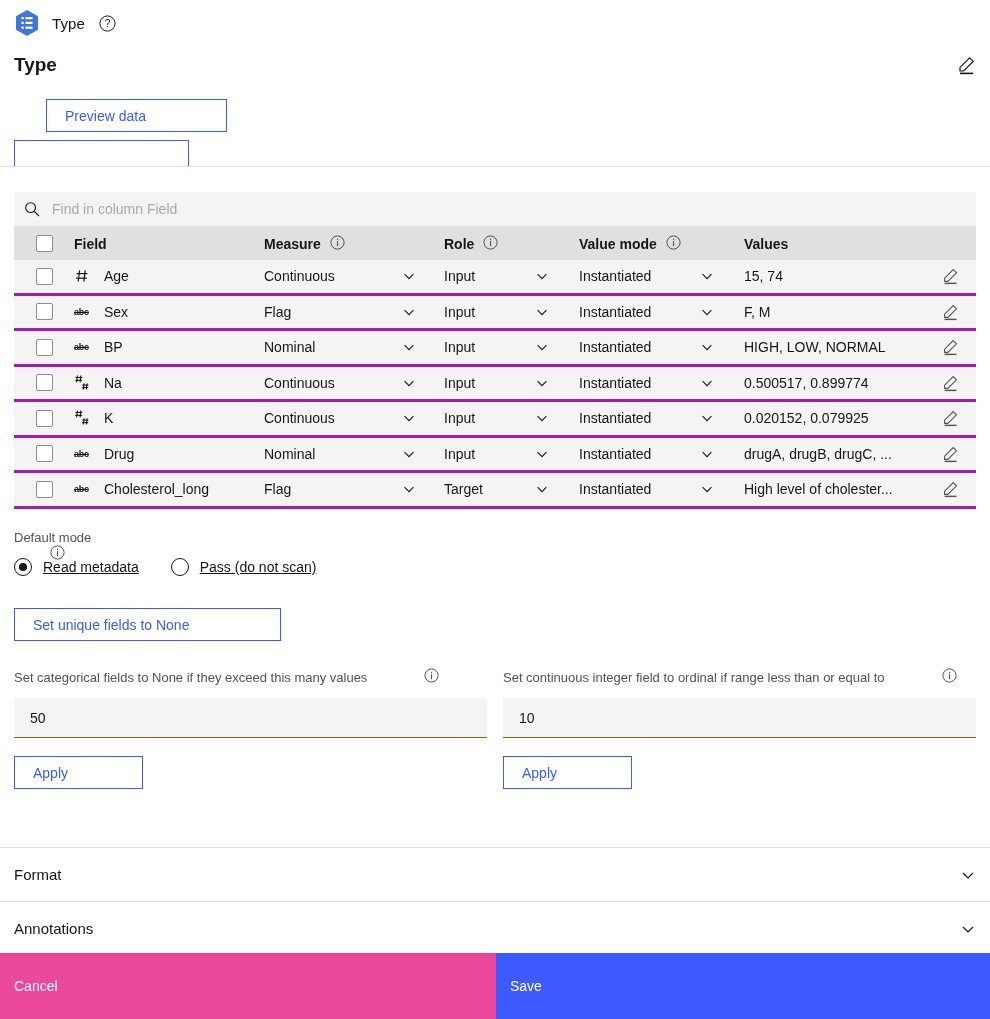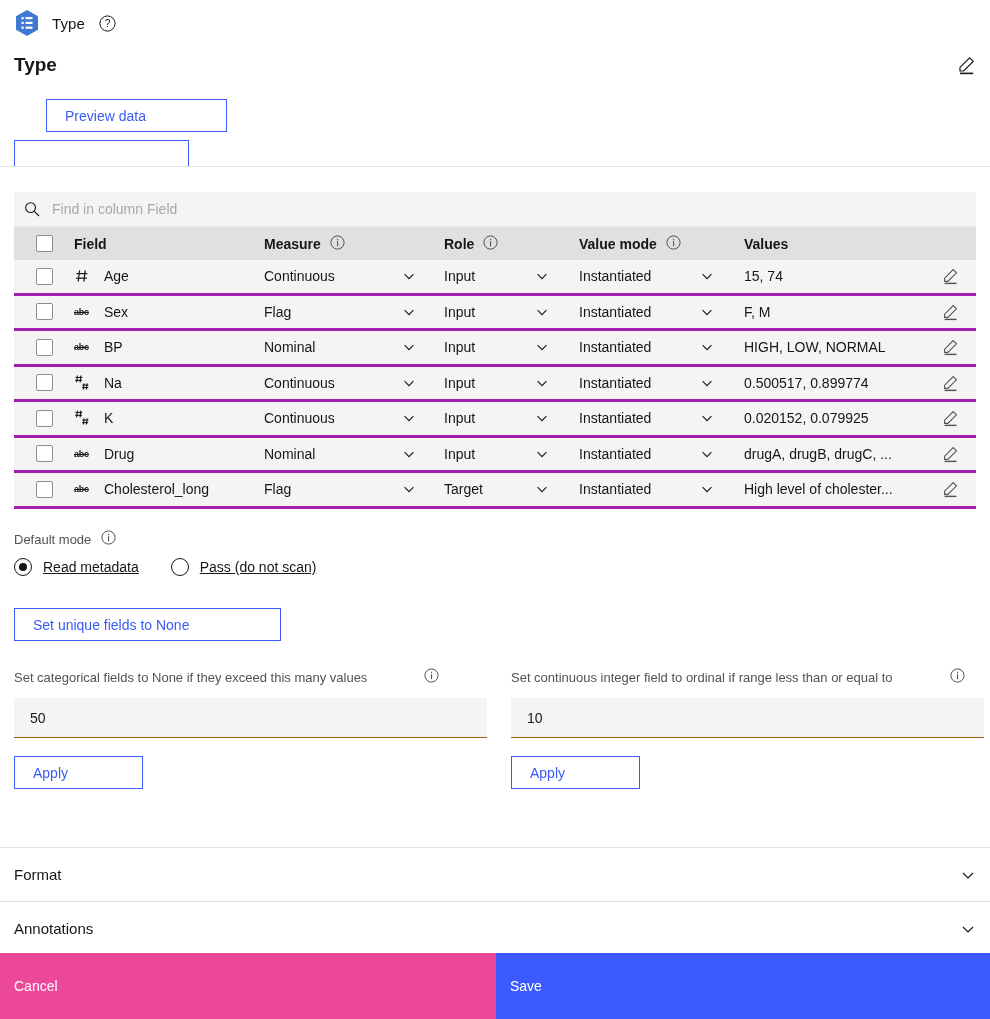--- a/index.html
+++ b/index.html
@@ -95,21 +95,21 @@
   .ftype svg { display: block; }
   .ftype-abc { font-size: 9px; font-weight: bold; color: #161616; letter-spacing: -0.2px;
                text-decoration: line-through; text-decoration-thickness: 1px; }
   .values-txt { font-size: 14px; color: #161616; white-space: nowrap; overflow: hidden;
                 text-overflow: ellipsis; max-width: 170px; }
   .pencil-cell { width: 18px; height: 18px; cursor: pointer; }
 
   
   .dm-label {
     position: absolute; left: 14px; top: 530px;
-    font-size: 13px; color: #525252; display: flex; align-items: center;
+    font-size: 13px; color: #525252; display: flex; align-items: center; flex-direction: column;
   }
   .dm-label .info { margin-left: 10px; }
   .radios { position: absolute; left: 14px; top: 558px; display: flex; align-items: center; }
   .radio-wrap { display: flex; align-items: center; margin-right: 32px; cursor: pointer; }
   .radio {
     width: 18px; height: 18px; border-radius: 50%; border: 1px solid #161616;
     background: #fff; position: relative; flex: 0 0 auto;
   }
   .radio.checked::after {
     content: ""; position: absolute; left: 4px; top: 4px;
@@ -117,21 +117,21 @@
   }
   .radio-label { font-size: 14px; color: #161616; margin-left: 11px; text-decoration: underline; }
 
   #set-unique-button {
     position: absolute; left: 14px; top: 608px; width: 267px; height: 33px;
   }
 
   
   .field-block { position: absolute; width: 473px; }
   #block-categorical { left: 14px; top: 668px; }
-  #block-continuous { left: 503px; top: 668px; margin-left: 8px; }
+  #block-continuous { left: 503px; top: 668px; }
   .fb-label { font-size: 13px; color: #525252; display: flex; align-items: center; height: 18px; gap: 48px; }
   .fb-label .info { margin-left: 9px; }
   .fb-input {
     margin-top: 12px; width: 473px; height: 40px; background: #f4f4f4;
     border: none; border-bottom: 1px solid #a16207; outline: none;
     padding: 0 16px; font-family: "Liberation Sans", sans-serif;
     font-size: 14px; color: #161616;
   }
   .fb-apply { margin-top: 18px; width: 129px; height: 33px; }
 

